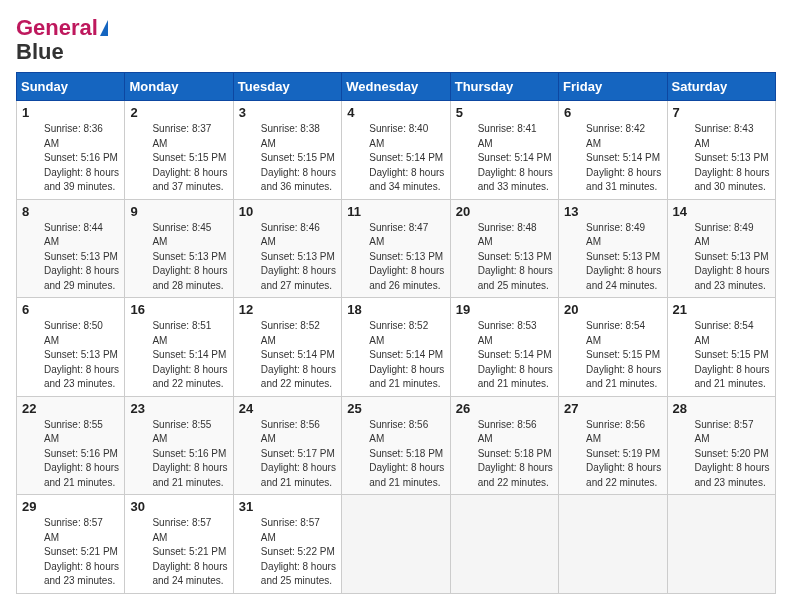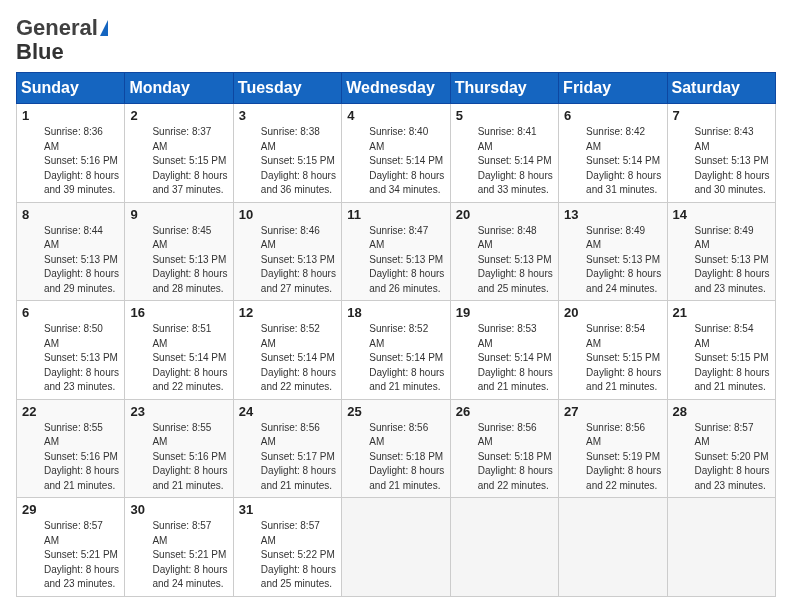--- a/index.html
+++ b/index.html
@@ -20,21 +20,21 @@
       display: flex;
       flex-direction: column;
       align-items: flex-start;
     }
     .logo-text {
       font-size: 22px;
       font-weight: bold;
       color: #333;
       line-height: 1.1;
     }
-    .logo-text span.blue { color: #404040; }
+    .logo-text span.blue { color: #be185d; }
     .logo-arrow {
       width: 0;
       height: 0;
       border-left: 8px solid transparent;
       border-bottom: 16px solid #1565c0;
       display: inline-block;
       margin-left: 2px;
       vertical-align: middle;
     }
     .logo-line {
@@ -54,21 +54,21 @@
       color: #444;
     }
     table {
       width: 100%;
       border-collapse: collapse;
       table-layout: fixed;
     }
     th {
       background-color: #1565c0;
       color: #fff;
-      font-size: 16px;
+      font-size: 13px;
       font-weight: bold;
       padding: 6px 4px;
       text-align: left;
       border: 1px solid #0d47a1;
     }
     td {
       border: 1px solid #ccc;
       vertical-align: top;
       padding: 4px 5px;
       font-size: 10.5px;

